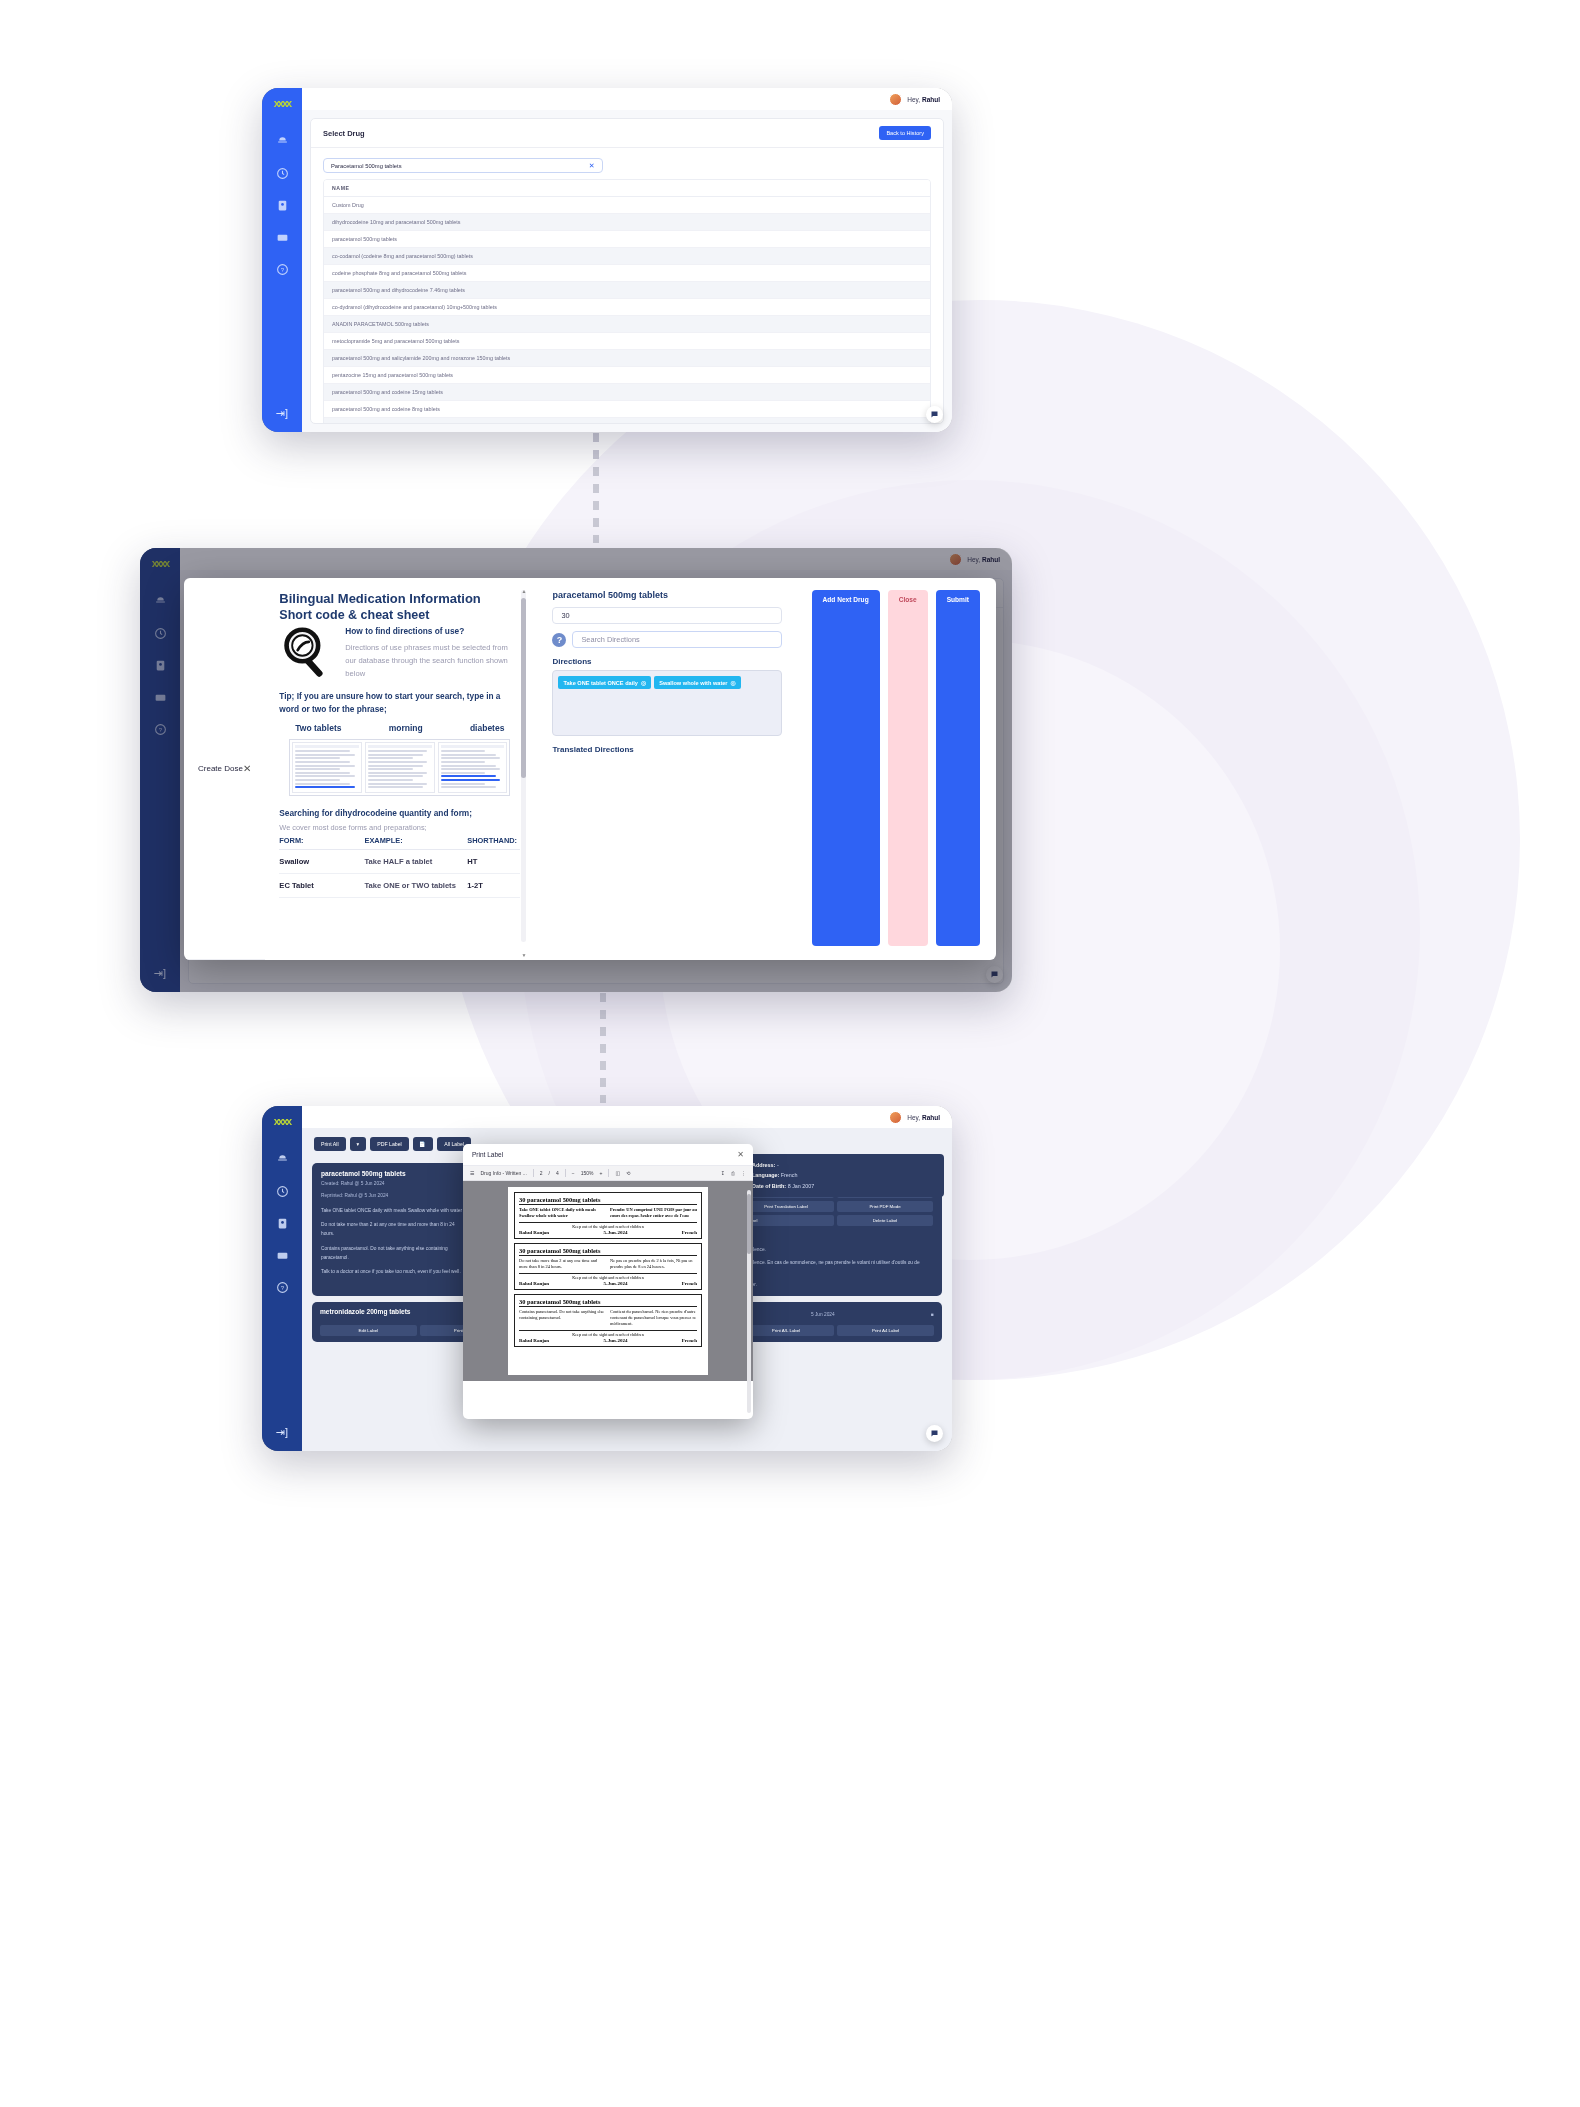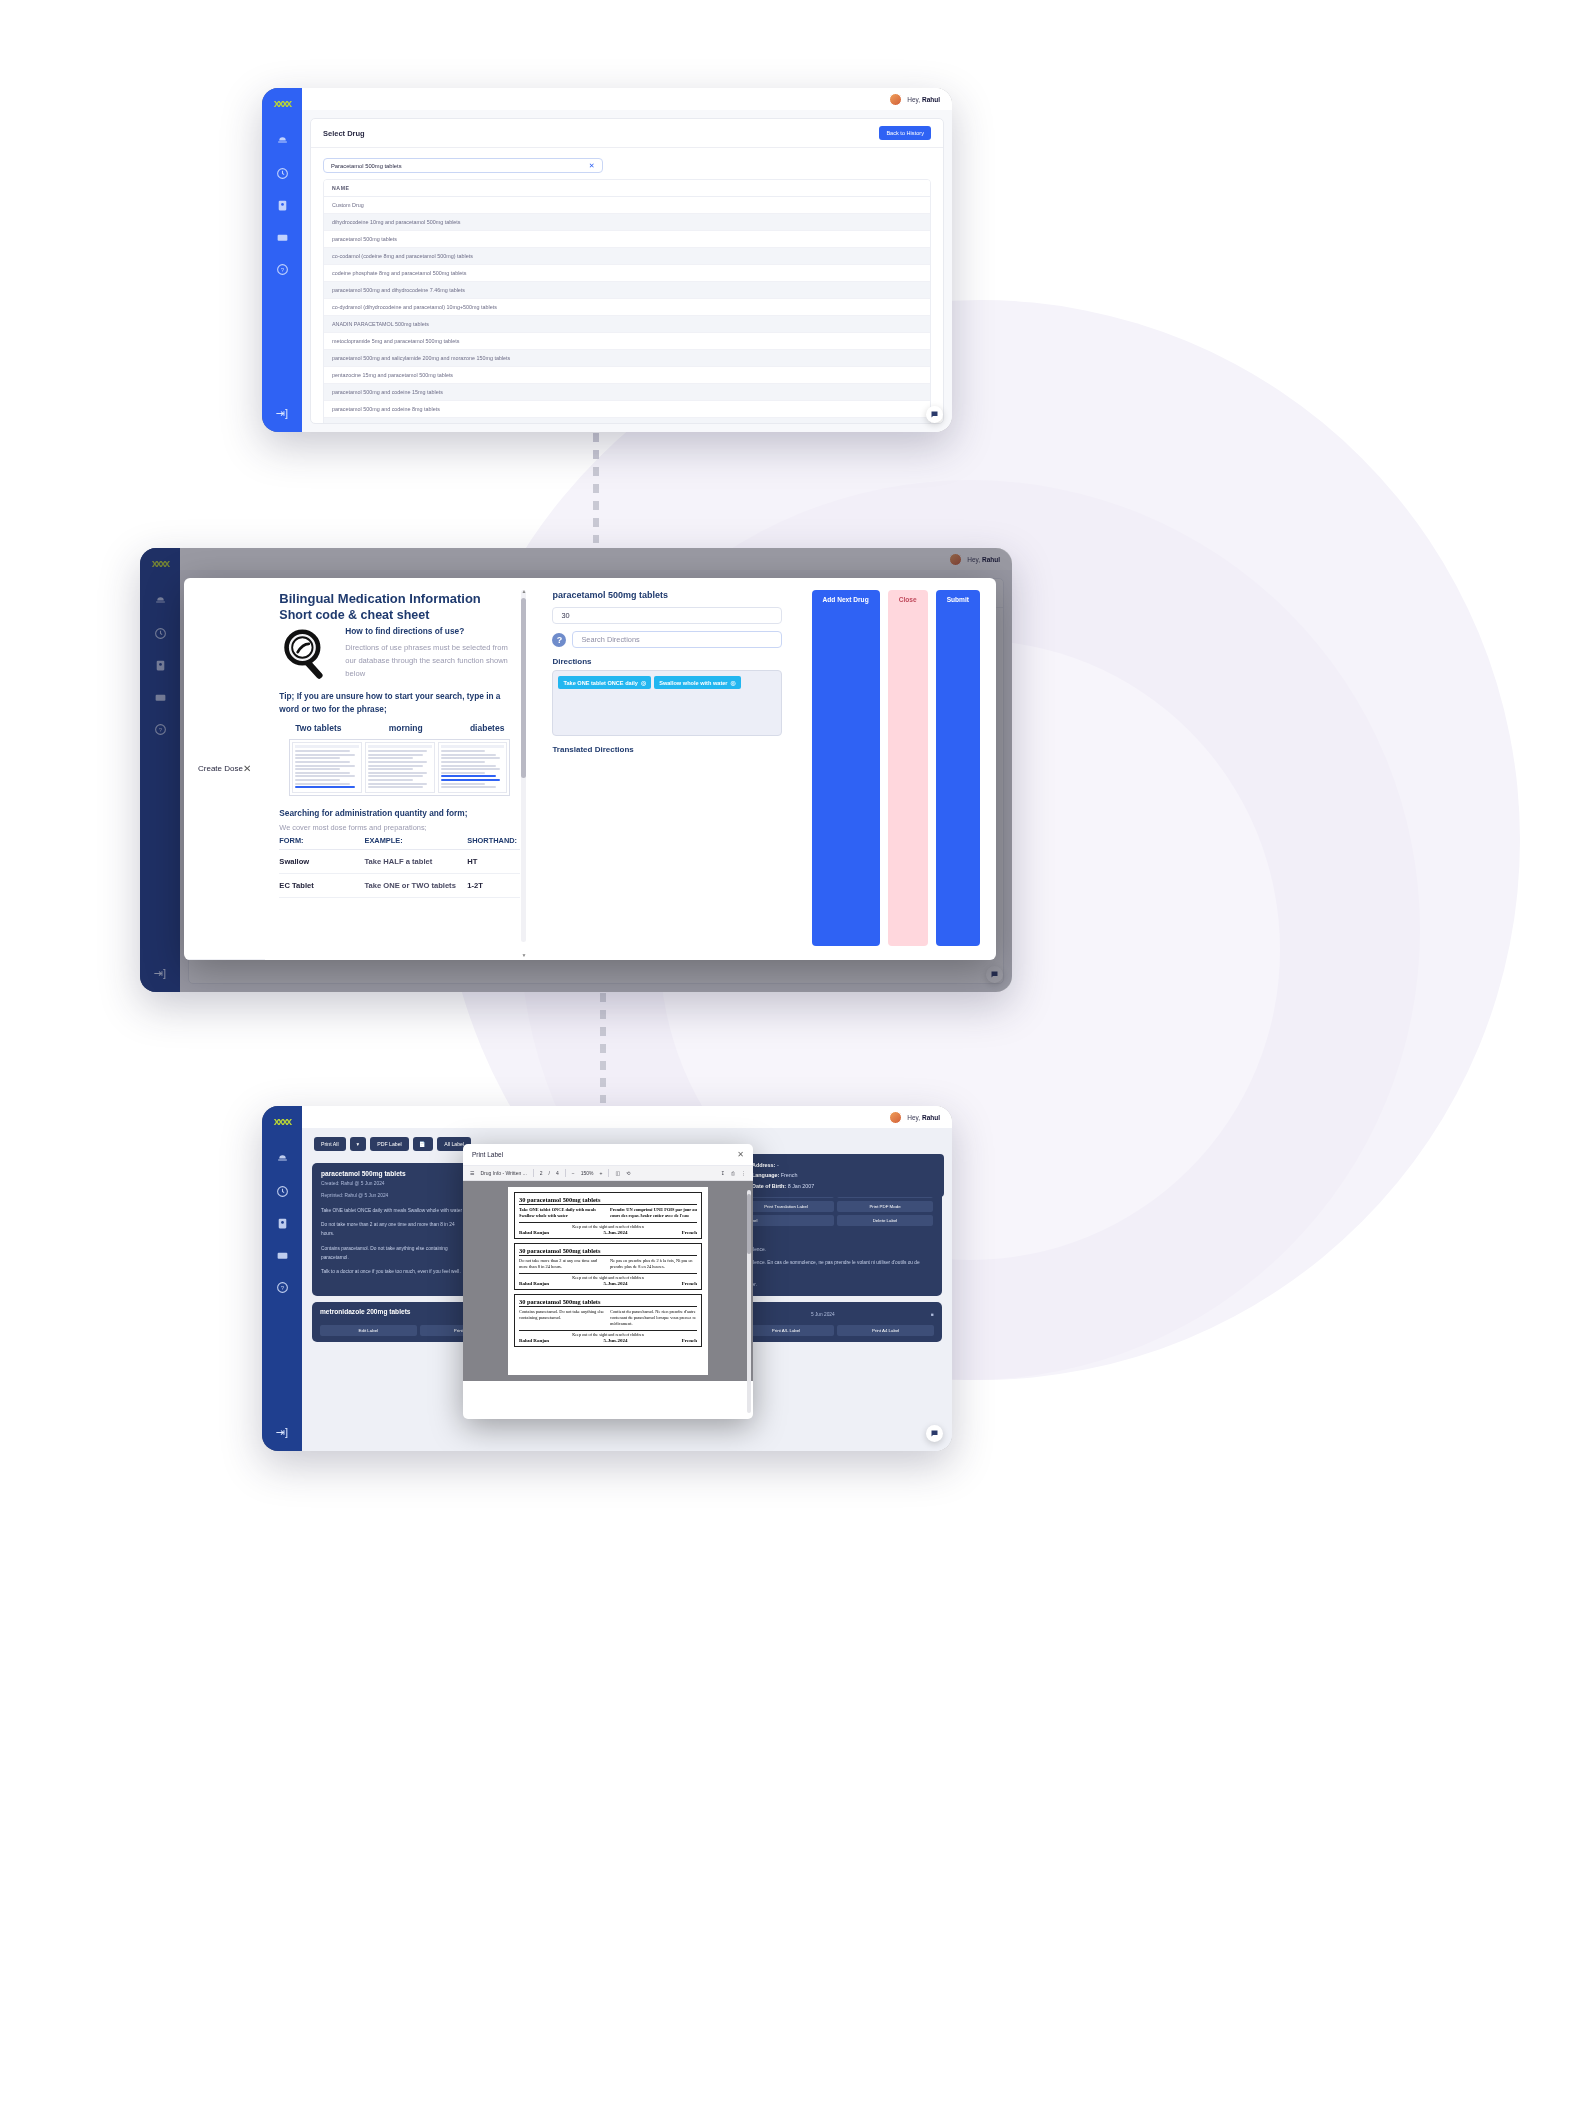--- a/index.html
+++ b/index.html
@@ -61,21 +61,21 @@
   .modal-head .x { font-size:10px; color:#555; }
   .modal-body { flex:1; display:flex; padding:12px 14px 0; gap:10px; overflow:hidden; }
   .mleft { width:50%; padding-right:10px; overflow:hidden; position:relative; }
   .mright { flex:1; padding-left:12px; border-left:0; position:relative; }
   .scrolltrack { position:absolute; right:4px; top:0; bottom:18px; width:5px; background:#f1f1f5; border-radius:3px; }
   .scrollthumb { position:absolute; left:0; top:8px; width:5px; height:180px; background:#b9b9c4; border-radius:3px; }
   .scroll-arrow { position:absolute; right:4px; font-size:5px; color:#888; }
 
   h2.bigtitle { font-size:13px; color:#1f3a6e; font-weight:bold; line-height:1.35; }
   h3.sub { font-size:12.5px; color:#1f3a6e; font-weight:bold; margin-bottom:4px; }
-  .howrow { display:flex; gap:10px; align-items:flex-end; margin-top:4px; }
+  .howrow { display:flex; gap:10px; align-items:flex-start; margin-top:4px; }
   .mag { width:56px; height:52px; flex:0 0 56px; position:relative; }
   .howtext .q { font-size:8.3px; color:#1f3a6e; font-weight:bold; margin-bottom:5px; }
   .howtext .p { font-size:7.6px; color:#9a9ab0; line-height:1.75; }
   .tip { font-size:8.3px; color:#1f3a6e; font-weight:bold; line-height:1.5; margin-top:10px; }
   .wordrow { display:flex; justify-content:space-between; padding:8px 16px 4px 16px; font-size:8.5px; color:#1f3a6e; font-weight:bold; }
   .shot { display:flex; gap:3px; margin:2px 10px 0 10px; border:1px solid #d9dce8; padding:2px; background:#fff; }
   .shotcol { flex:1; background:#fff; border:1px solid #e6e8f0; padding:2px; overflow:hidden; }
   .shotline { height:2px; background:#d7dae6; margin:1.6px 0; border-radius:1px; }
   .shotline.hl { background:#2f62f4; }
   .shotline.s1 { width:86%; } .shotline.s2 { width:70%; } .shotline.s3 { width:93%; }
@@ -351,21 +351,21 @@
               <div class="shotline s2"></div>
                 <div class="shotline s1"></div>
                 <div class="shotline s3"></div>
               <div class="shotline s2"></div>
                 <div class="shotline hl s1"></div>
                 <div class="shotline hl s3"></div>
               <div class="shotline s2"></div>
                 <div class="shotline s1"></div>
             </div>
           </div>
-          <div class="secttitle">Searching for administration quantity and form;</div>
+          <div class="secttitle">Searching for dihydrocodeine quantity and form;</div>
           <div class="sectsub">We cover most dose forms and preparations;</div>
           <div class="formtable">
             <div class="fhead">
               <div class="fc1">FORM:</div>
               <div class="fc2">EXAMPLE:</div>
               <div class="fc3">SHORTHAND:</div>
             </div>
             <div class="frow">
               <div class="fc1">Swallow</div>
               <div class="fc2">Take HALF a tablet</div>

